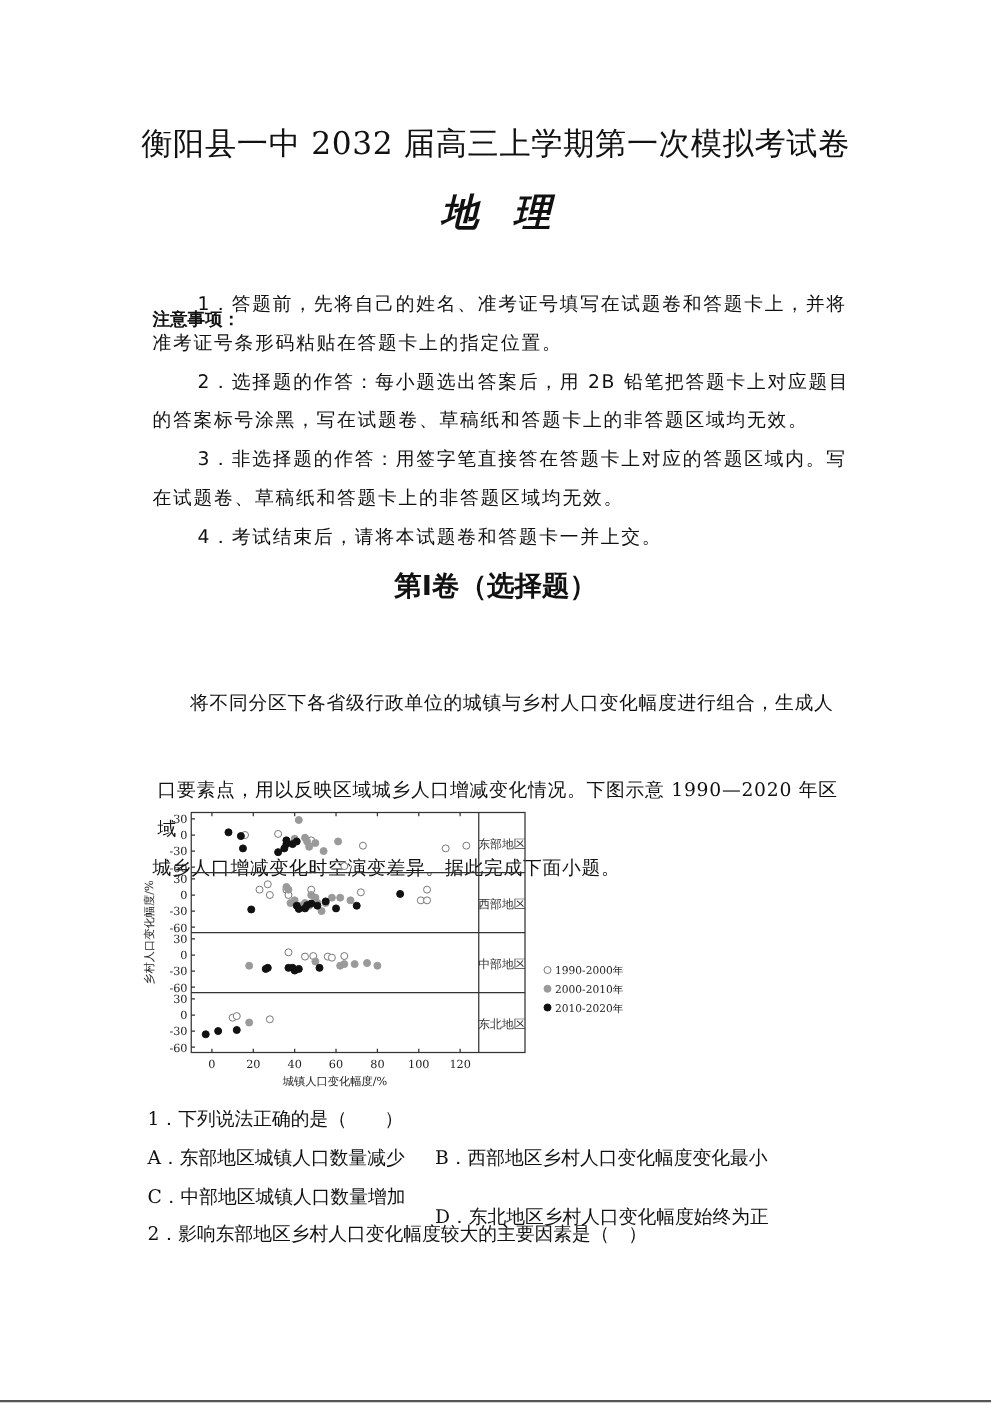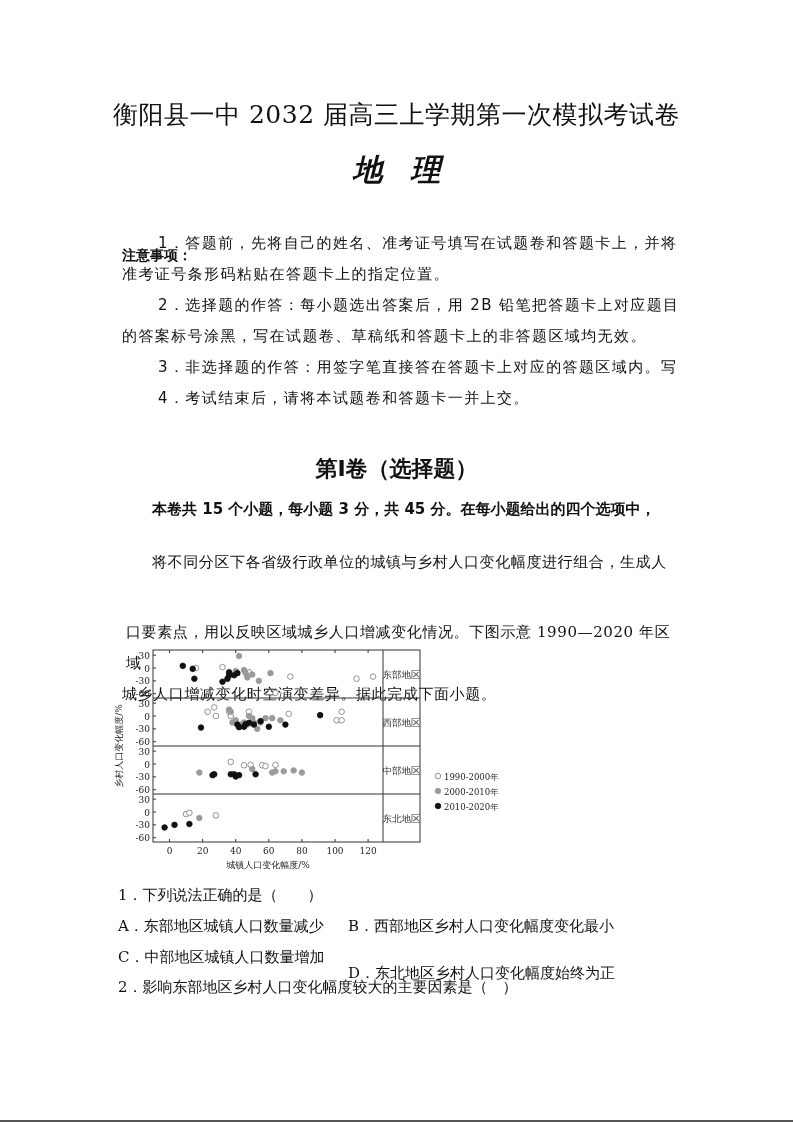--- a/index.html
+++ b/index.html
@@ -33,26 +33,26 @@
 <div class="subject">地理</div>
 
 <div class="notice-head">注意事项：</div>
 
 <div class="para" style="top:228px;">
   <div class="indent">1．答题前，先将自己的姓名、准考证号填写在试题卷和答题卡上，并将</div>
   <div>准考证号条形码粘贴在答题卡上的指定位置。</div>
   <div class="indent">2．选择题的作答：每小题选出答案后，用 2B 铅笔把答题卡上对应题目</div>
   <div>的答案标号涂黑，写在试题卷、草稿纸和答题卡上的非答题区域均无效。</div>
   <div class="indent">3．非选择题的作答：用签字笔直接答在答题卡上对应的答题区域内。写</div>
+  <div>在试题卷、草稿纸和答题卡上的非答题区域均无效。</div>
   <div class="indent">4．考试结束后，请将本试题卷和答题卡一并上交。</div>
 </div>
 
 <div class="section-title">第Ⅰ卷（选择题）</div>
 <div class="intro">
-  <div style="padding-left:30px;">本卷共 15 个小题，每小题 3 分，共 45 分。在每小题给出的四个选项中，</div>
 </div>
 
 <div class="stem">
   <div style="padding-left:30px;">将不同分区下各省级行政单位的城镇与乡村人口变化幅度进行组合，生成人</div>
   <div style="padding-left:4px;margin-top:39px;">口要素点，用以反映区域城乡人口增减变化情况。下图示意 1990—2020 年区域</div>
   <div>城乡人口增减变化时空演变差异。据此完成下面小题。</div>
 </div>
 
 <div class="chart-wrap">
   <svg id="chart" width="420" height="230">

